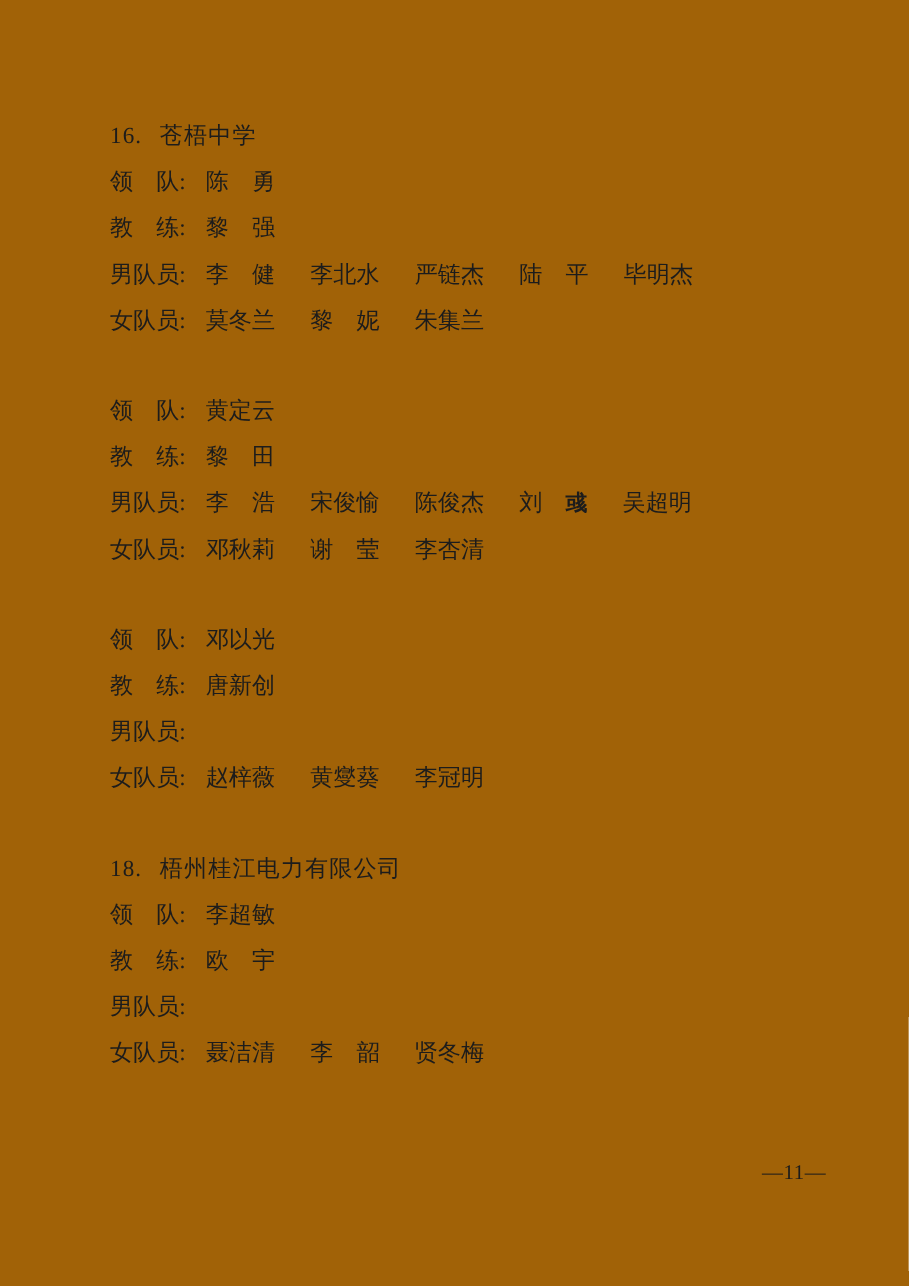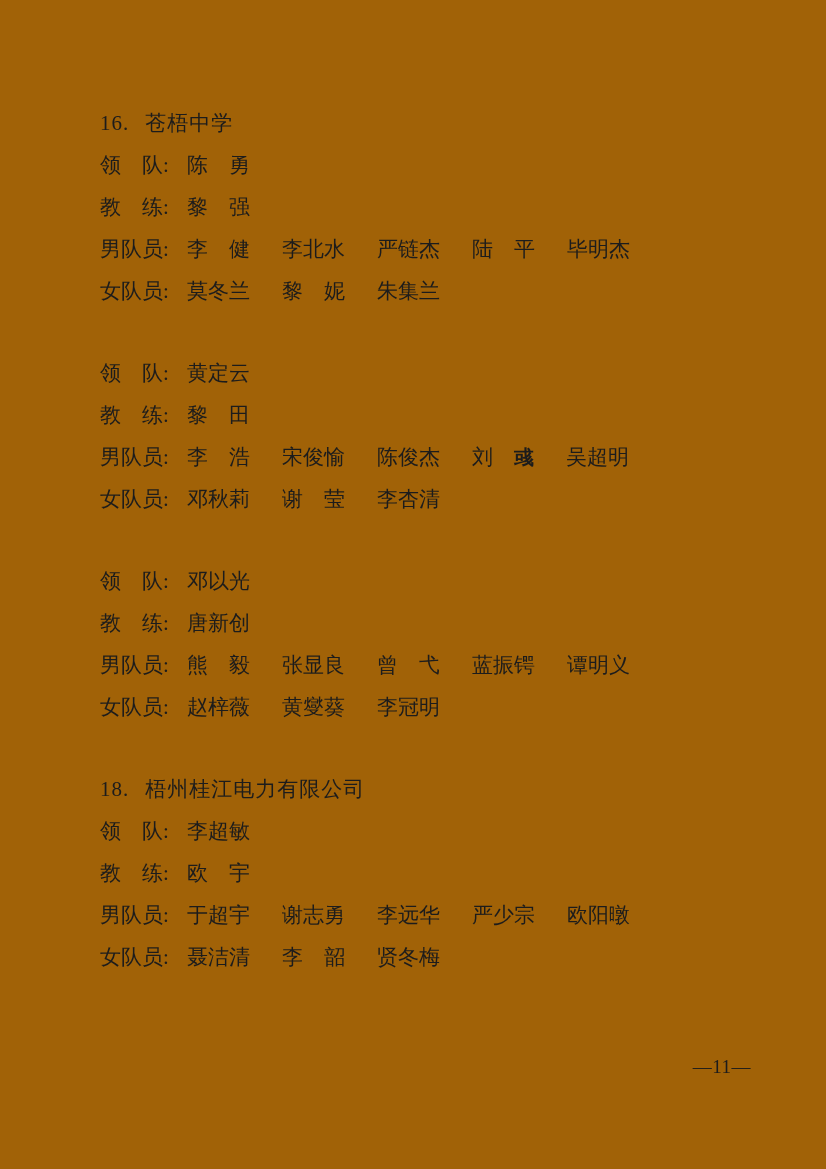--- a/index.html
+++ b/index.html
@@ -144,27 +144,20 @@
         </span>
       </div>
       <div class="line">
         <span class="lbl">教　练:</span>
         <span class="names">
           <span class="player">唐新创</span>
         </span>
       </div>
       <div class="line">
         <span class="lbl">男队员:</span>
-        <span class="names">
-          <span class="player">熊　毅</span>
-          <span class="player">张显良</span>
-          <span class="player">曾　弋</span>
-          <span class="player">蓝振锷</span>
-          <span class="player">谭明义</span>
-        </span>
       </div>
       <div class="line">
         <span class="lbl">女队员:</span>
         <span class="names">
           <span class="player">赵梓薇</span>
           <span class="player">黄燮葵</span>
           <span class="player">李冠明</span>
         </span>
       </div>
     </div>
@@ -181,27 +174,20 @@
         </span>
       </div>
       <div class="line">
         <span class="lbl">教　练:</span>
         <span class="names">
           <span class="player">欧　宇</span>
         </span>
       </div>
       <div class="line">
         <span class="lbl">男队员:</span>
-        <span class="names">
-          <span class="player">于超宇</span>
-          <span class="player">谢志勇</span>
-          <span class="player">李远华</span>
-          <span class="player">严少宗</span>
-          <span class="player">欧阳暾</span>
-        </span>
       </div>
       <div class="line">
         <span class="lbl">女队员:</span>
         <span class="names">
           <span class="player">聂洁清</span>
           <span class="player">李　韶</span>
           <span class="player">贤冬梅</span>
         </span>
       </div>
     </div>

